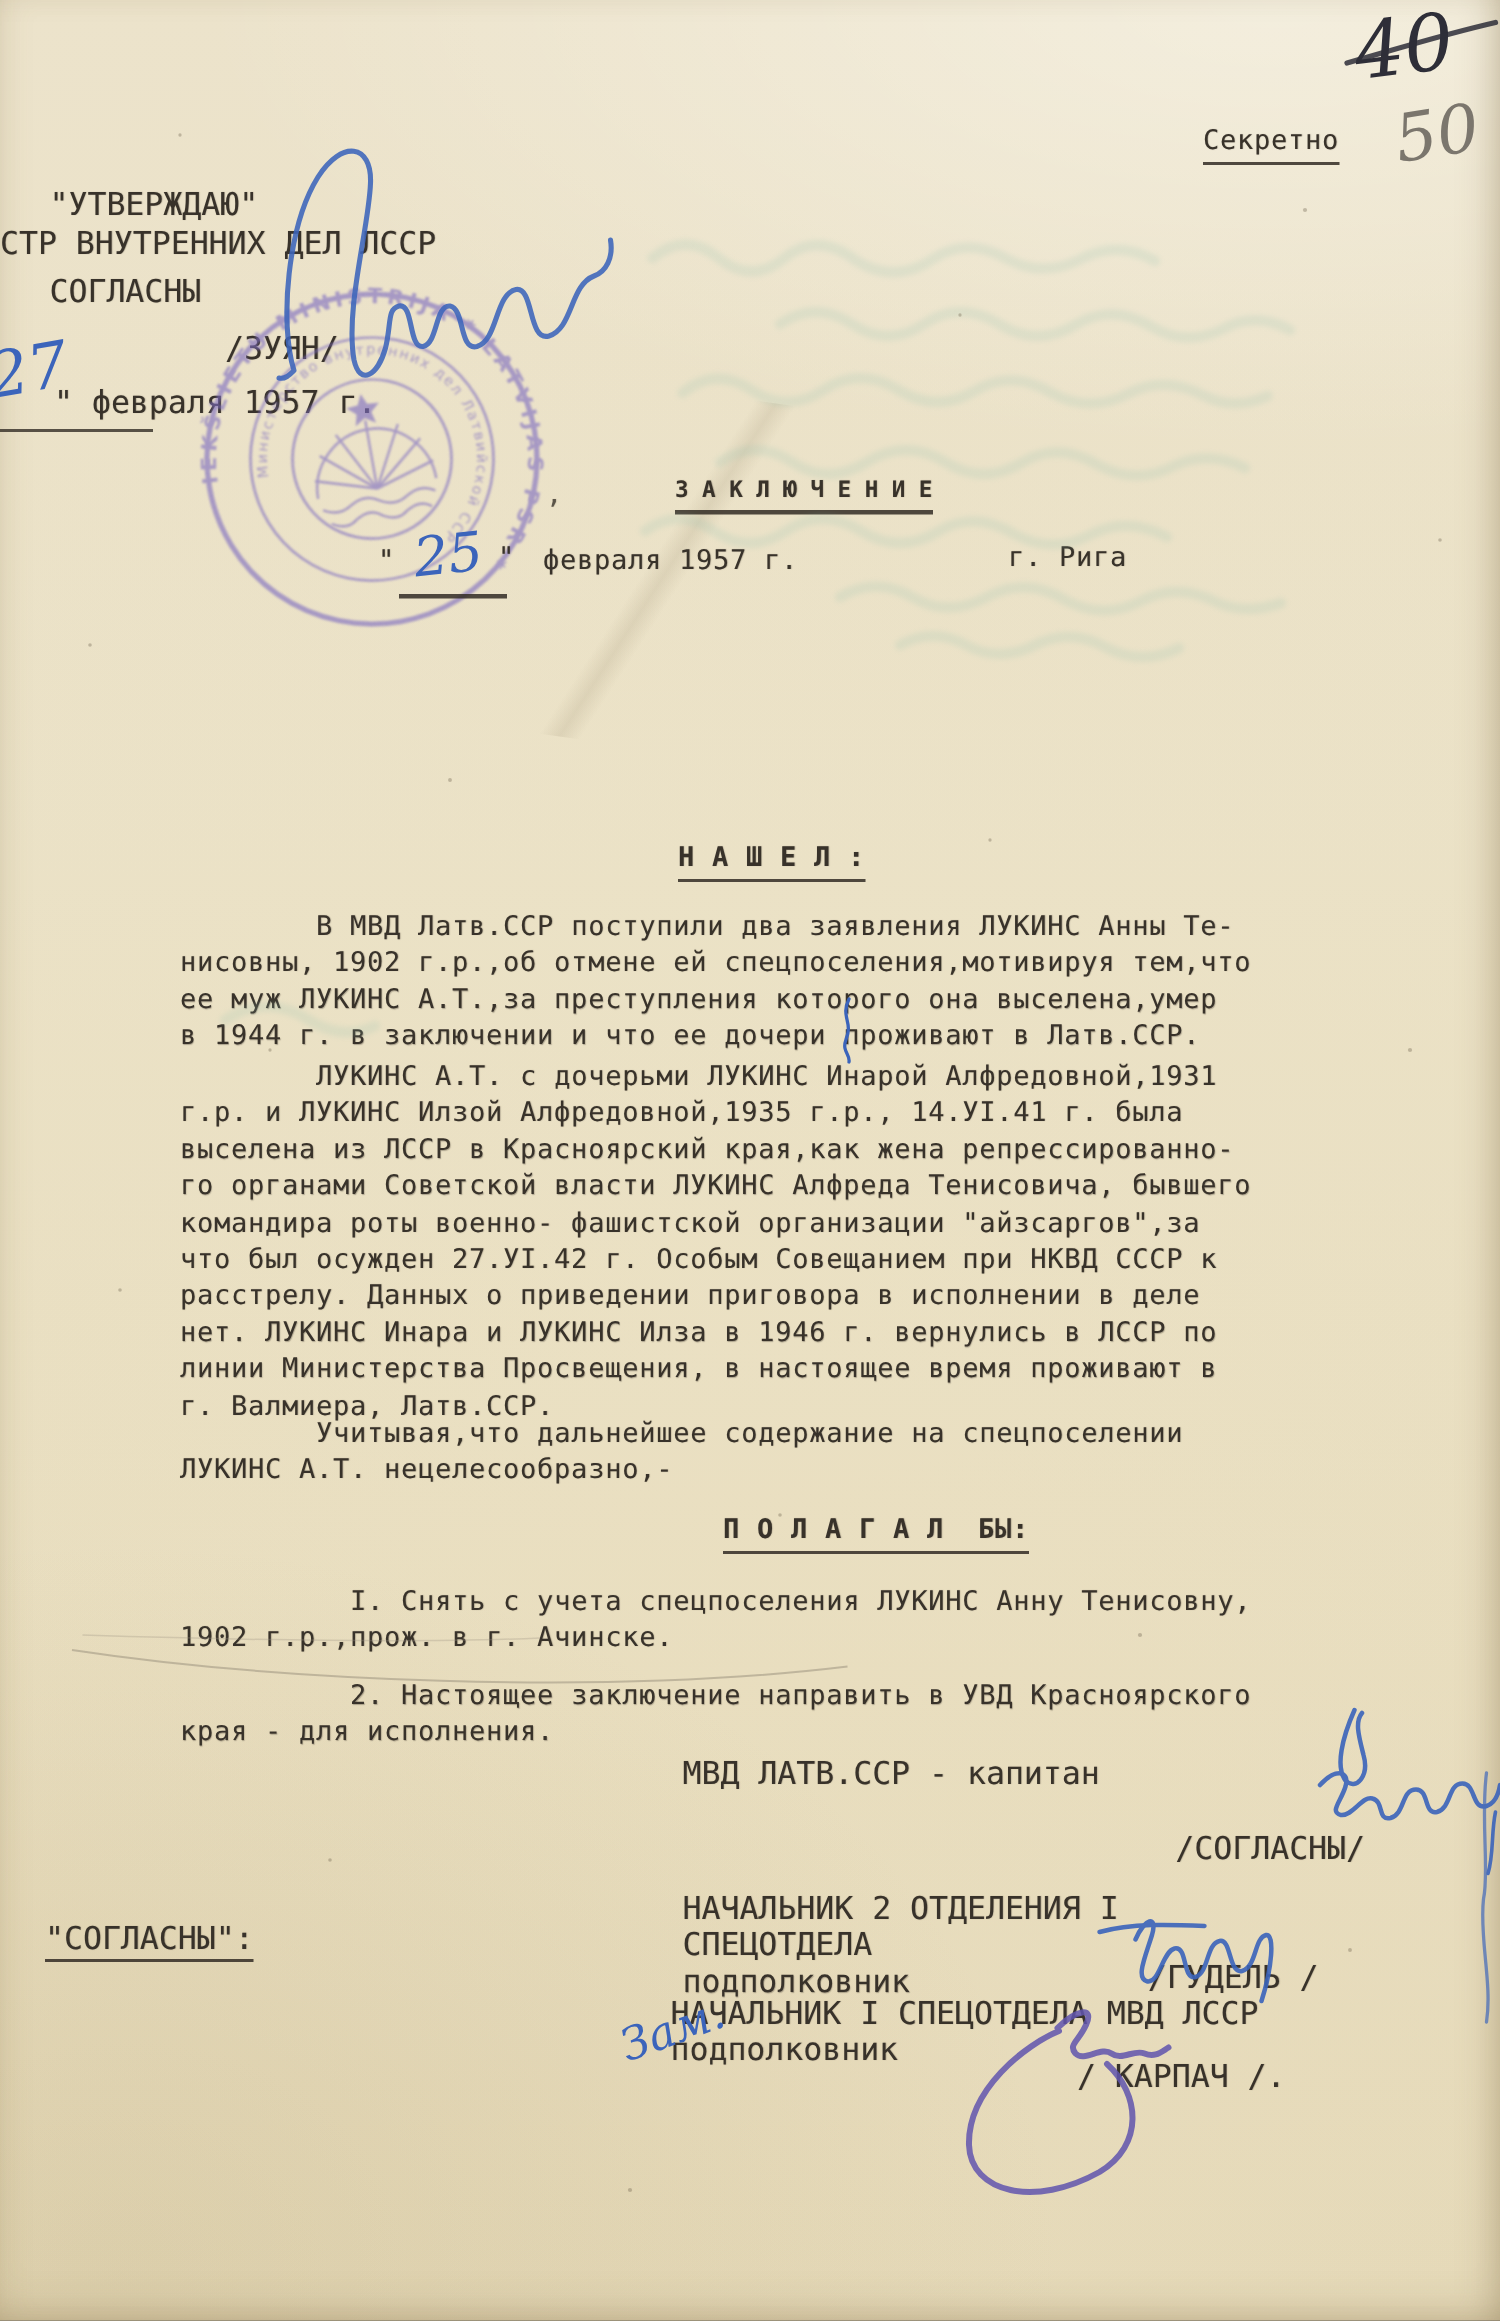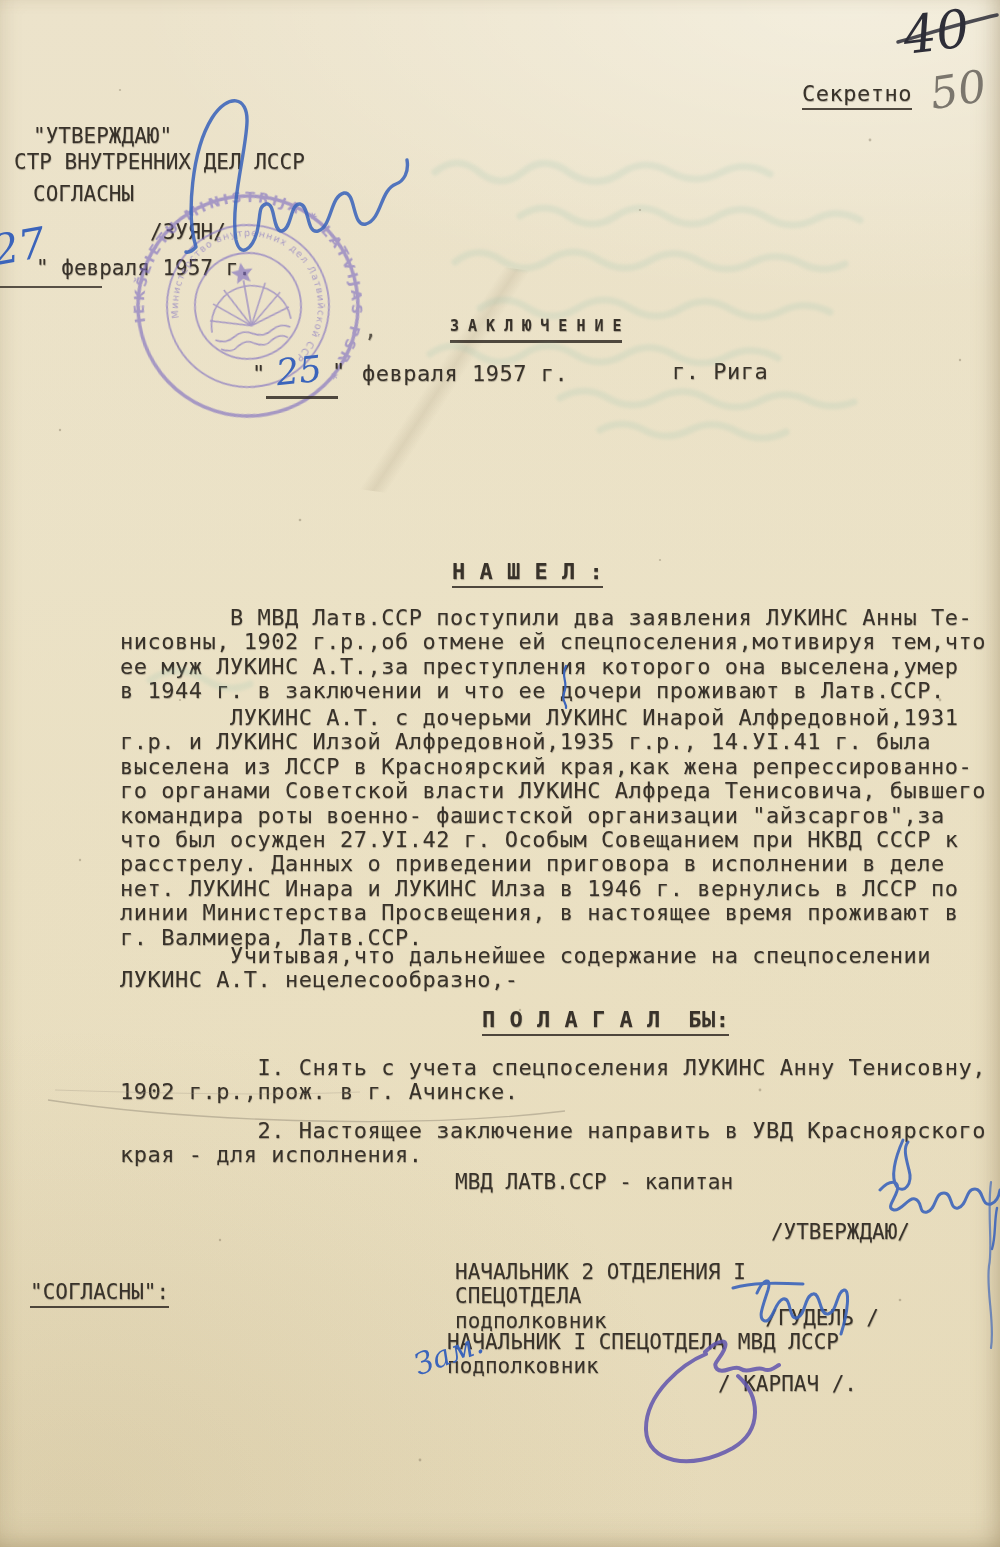--- a/index.html
+++ b/index.html
@@ -9,21 +9,21 @@
     color:#38322a;
     background:
       radial-gradient(1200px 500px at 85% 0%, rgba(255,255,250,.40), transparent 60%),
       radial-gradient(900px 700px at 8% 98%, rgba(165,145,95,.16), transparent 70%),
       radial-gradient(1500px 900px at 50% 55%, rgba(238,228,198,.35), transparent 85%),
       linear-gradient(180deg,#ece3cb 0%,#eae1c6 38%,#e7dcbd 72%,#e5d9b8 100%);
     box-shadow: inset -16px 0 26px -14px rgba(120,100,60,.38),
                 inset 0 -20px 32px -20px rgba(120,100,60,.32),
                 inset 12px 0 28px -18px rgba(130,110,70,.22);
   }
-  .typed{position:absolute;white-space:pre-wrap;font-size:22px;line-height:24.4px;
+  .typed{position:absolute;white-space:pre-wrap;font-size:18px;line-height:24.4px;
     letter-spacing:.5px;text-shadow:.4px .6px .7px rgba(56,48,40,.35);}
   .t21{font-size:21px;letter-spacing:0;}
   .und{border-bottom:2px solid rgba(50,44,36,.85);padding-bottom:2px;}
   .hand{position:absolute;font-family:"DejaVu Serif","Liberation Serif",serif;
     font-style:italic;color:#3b64bb;}
   .pen{color:#2e2e38;}
   .pencil{color:#7b766d;}
   .sigblock{position:absolute;}
   .sigblock .c{display:block;}
   .sigblock .r{position:absolute;right:0;}
@@ -38,21 +38,21 @@
 
 <div class="paper">
 
   <div class="crease"></div>
 
   <span class="hand pen" style="left:903px;top:2px;font-size:52px;transform:rotate(-7deg);">40</span>
   <span class="hand pencil" style="left:930px;top:64px;font-size:44px;transform:rotate(-9deg);">50</span>
   <div class="typed und" style="left:802px;top:82px;">Секретно</div>
 
   <div class="typed t21" style="left:33px;top:124px;">"УТВЕРЖДАЮ"</div>
-  <div class="typed t21" style="left:0px;top:150px;padding-left:14px;">СТР ВНУТРЕННИХ ДЕЛ ЛССР</div>
+  <div class="typed t21" style="left:0px;top:150px;">СТР ВНУТРЕННИХ ДЕЛ ЛССР</div>
   <div class="typed t21" style="left:33px;top:182px;">СОГЛАСНЫ</div>
   <div class="typed t21" style="left:150px;top:220px;">/ЗУЯН/</div>
   <span class="hand" style="left:-8px;top:222px;font-size:42px;transform:rotate(-10deg);">27</span>
   <div class="typed t21" style="left:36px;top:256px;">" февраля 1957 г.</div>
   <div style="position:absolute;left:0px;top:286px;width:102px;height:2px;background:rgba(50,44,36,.8);"></div>
 
   <svg width="236" height="236" viewBox="0 0 236 236" style="left:130px;top:188px;transform:rotate(-10deg);opacity:.62;">
     <defs>
         <filter id="sblur">
           <feGaussianBlur stdDeviation="0.6"></feGaussianBlur>
@@ -118,21 +118,21 @@
   <div class="typed" style="left:120px;top:944px;width:880px;">        Учитывая,что дальнейшее содержание на спецпоселении
 ЛУКИНС А.Т. нецелесообразно,-</div>
   <div class="typed und" style="left:482px;top:1008px;font-weight:bold;">П О Л А Г А Л  БЫ:</div>
   <div class="typed" style="left:120px;top:1056px;width:880px;">          I. Снять с учета спецпоселения ЛУКИНС Анну Тенисовну,
 1902 г.р.,прож. в г. Ачинске.</div>
   <div class="typed" style="left:120px;top:1119px;width:880px;">          2. Настоящее заключение направить в УВД Красноярского
 края - для исполнения.</div>
 
   <div class="sigblock" style="left:455px;top:1170px;width:455px;height:82px;">
     <span class="typed t21 c" style="position:static;">МВД ЛАТВ.ССР - капитан</span>
-    <span class="typed t21 r" style="top:50px;">/УТВЕРЖДАЮ/</span>
+    <span class="typed t21 r" style="top:50px;">/СОГЛАСНЫ/</span>
   </div>
 
   <div class="typed t21 und" style="left:30px;top:1280px;">"СОГЛАСНЫ":</div>
 
   <div class="sigblock" style="left:455px;top:1260px;width:424px;height:74px;">
     <span class="typed t21" style="position:static;display:block;">НАЧАЛЬНИК 2 ОТДЕЛЕНИЯ I СПЕЦОТДЕЛА</span>
     <span class="typed t21 c" style="position:static;">подполковник</span>
     <span class="typed t21 r" style="top:46px;">/ГУДЕЛЬ /</span>
   </div>
 

